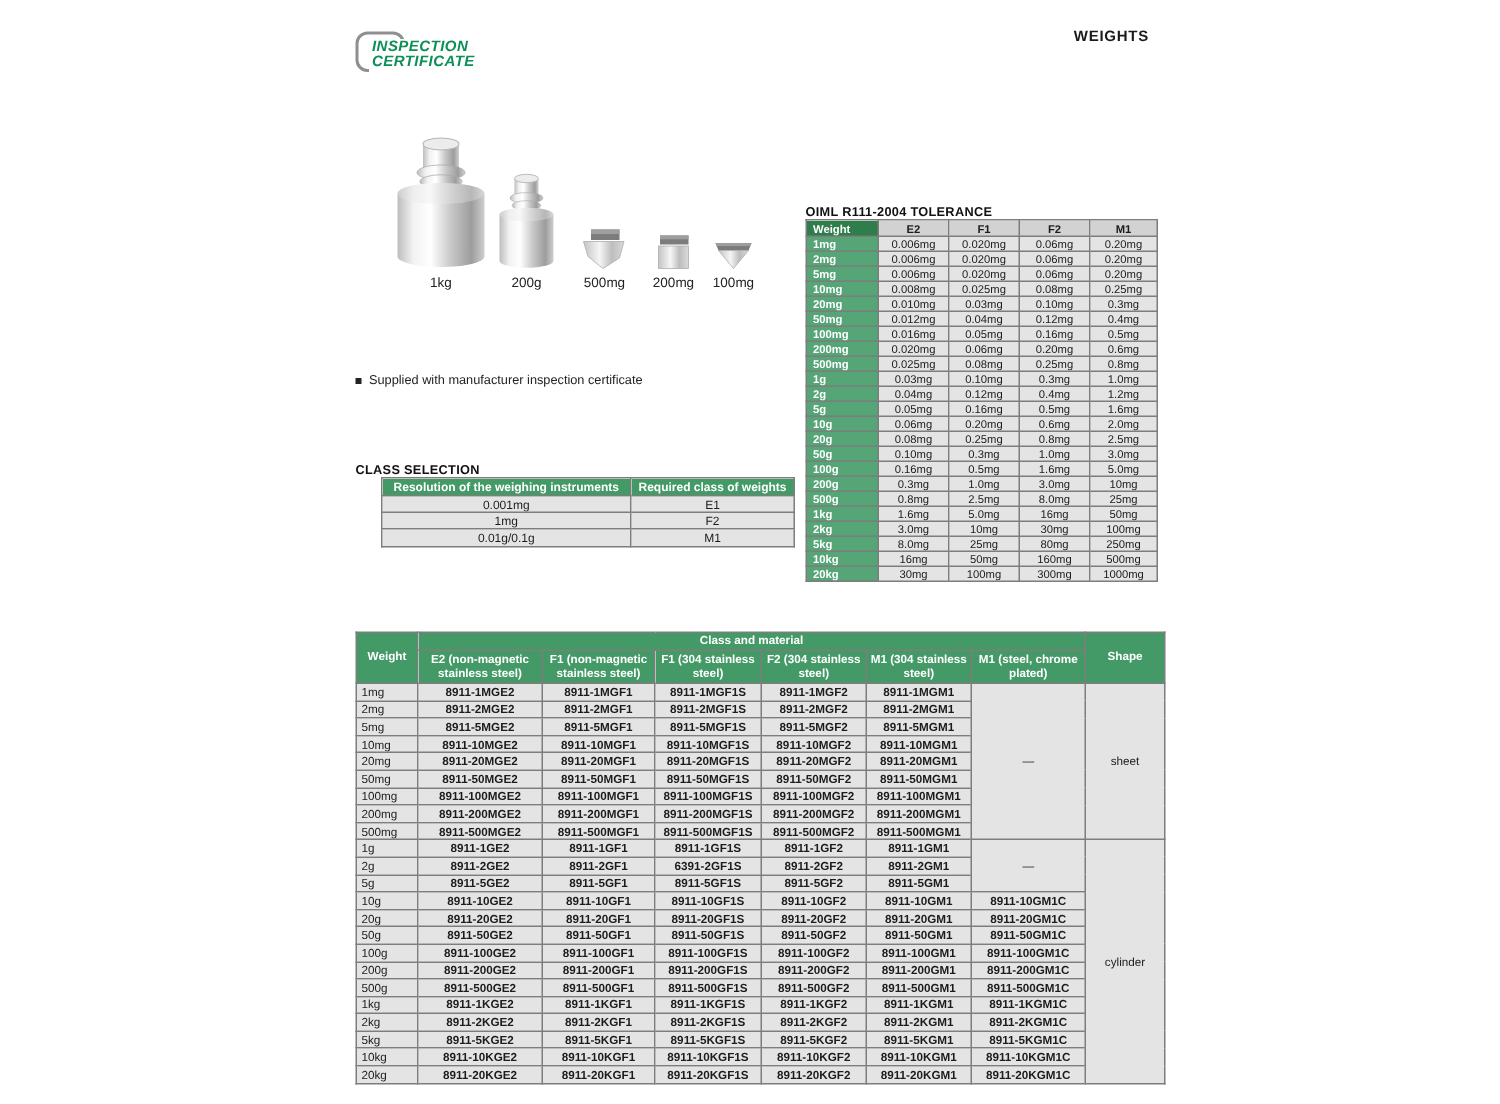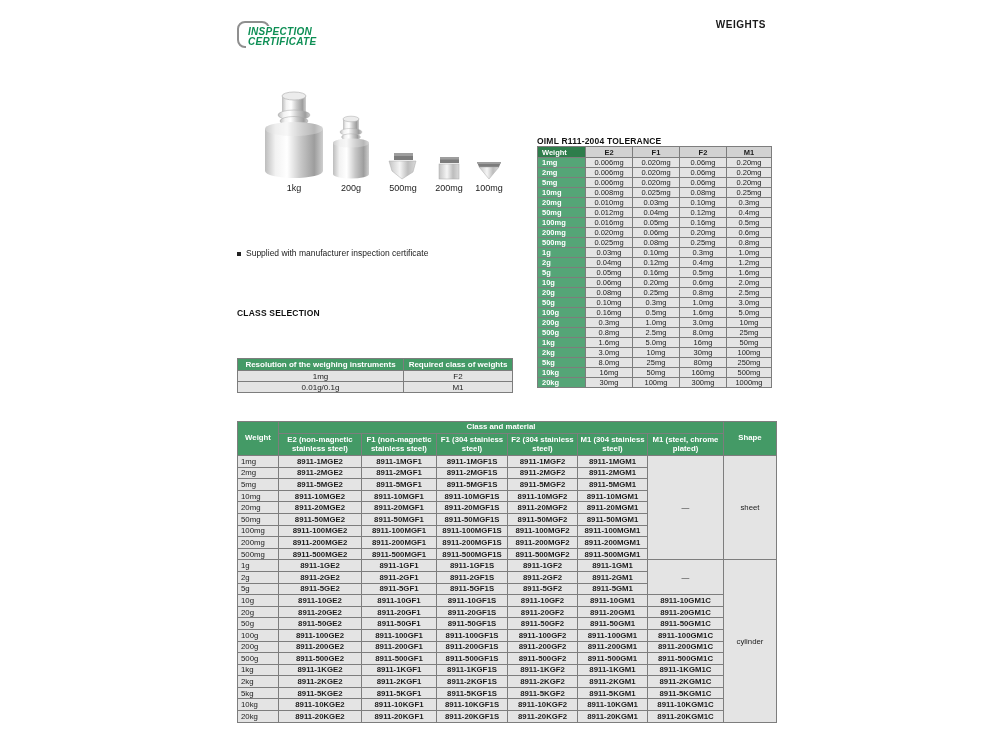--- a/index.html
+++ b/index.html
@@ -43,21 +43,21 @@
   
   .tol{left:537px;top:146px;width:234px;font-size:7.5px;}
   .tol tr{height:10px;}
   .tol thead tr{height:11px;}
   .tol th{font-weight:bold;background:var(--hdr-gray);text-align:center;}
   .tol th.wh{background:var(--green-dark);color:#fff;text-align:left;padding-left:4px;}
   .tol td{background:var(--cell);text-align:center;}
   .tol td.wcell{background:var(--green-cell);color:#fff;font-weight:bold;text-align:left;padding-left:4px;}
 
   
-  .cls{left:237px;top:318px;width:275px;font-size:8px;margin-top:40px;}
+  .cls{left:254px;top:318px;width:275px;font-size:8px;}
   .cls tr{height:11.2px;}
   .cls thead tr{height:12px;}
   .cls th{background:var(--green);color:#fff;font-weight:bold;text-align:center;}
   .cls td{background:var(--cell);text-align:center;}
 
   
   .cat{left:237px;top:421px;width:539px;font-size:7.8px;}
   .cat thead tr.h1{height:12px;}
   .cat thead tr.h2{height:22px;}
   .cat tbody tr{height:11.6px;}
@@ -368,20 +368,24 @@
         <col style="width:166px">
         <col style="width:109px">
       </colgroup>
     <thead>
       <tr>
         <th>Resolution of the weighing instruments</th>
         <th>Required class of weights</th>
       </tr>
     </thead>
     <tbody id="cls-body">
+        <tr>
+          <td>0.001mg</td>
+          <td>E1</td>
+        </tr>
         <tr>
           <td>1mg</td>
           <td>F2</td>
         </tr>
         <tr>
           <td>0.01g/0.1g</td>
           <td>M1</td>
         </tr>
       </tbody>
   </table>
@@ -494,21 +498,21 @@
           <td class="code">8911-1GF1S</td>
           <td class="code">8911-1GF2</td>
           <td class="code">8911-1GM1</td>
           <td class="dash" rowspan="3">—</td>
           <td class="shape" rowspan="14">cylinder</td>
         </tr>
         <tr>
           <td class="wcell">2g</td>
           <td class="code">8911-2GE2</td>
           <td class="code">8911-2GF1</td>
-          <td class="code">8911-2GF1S</td>
+          <td class="code">6391-2GF1S</td>
           <td class="code">8911-2GF2</td>
           <td class="code">8911-2GM1</td>
         </tr>
         <tr>
           <td class="wcell">5g</td>
           <td class="code">8911-5GE2</td>
           <td class="code">8911-5GF1</td>
           <td class="code">8911-5GF1S</td>
           <td class="code">8911-5GF2</td>
           <td class="code">8911-5GM1</td>

